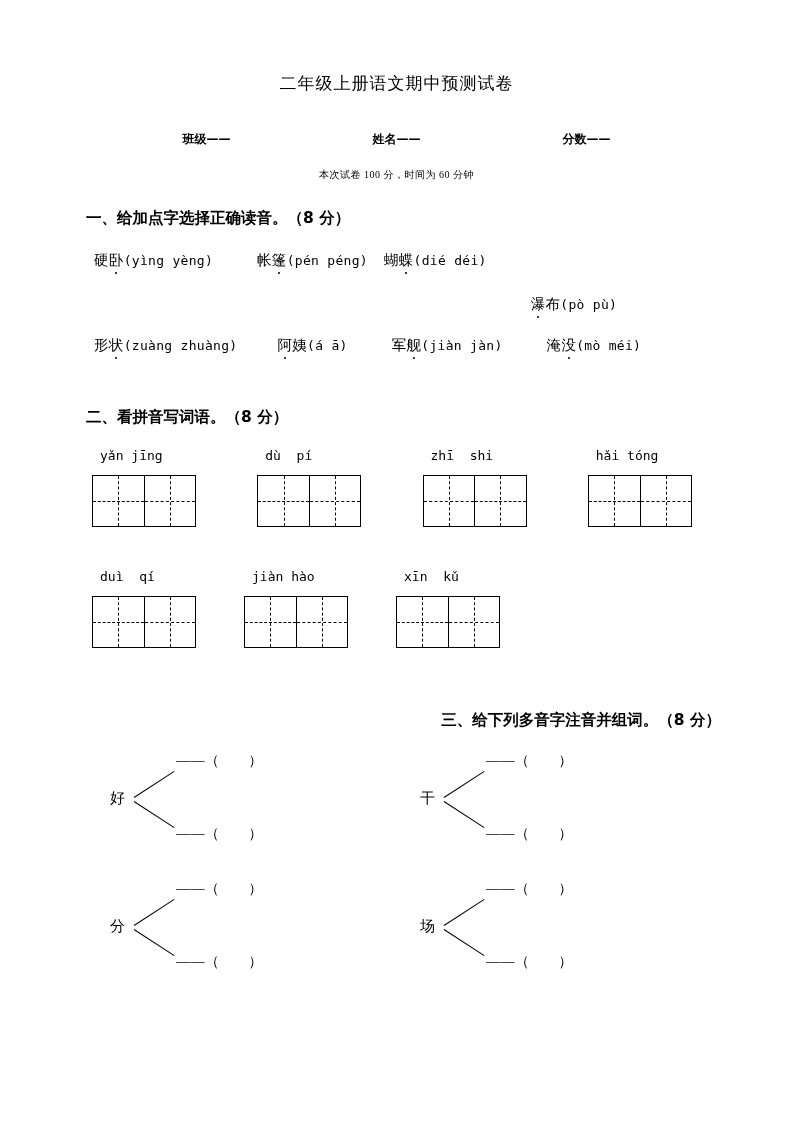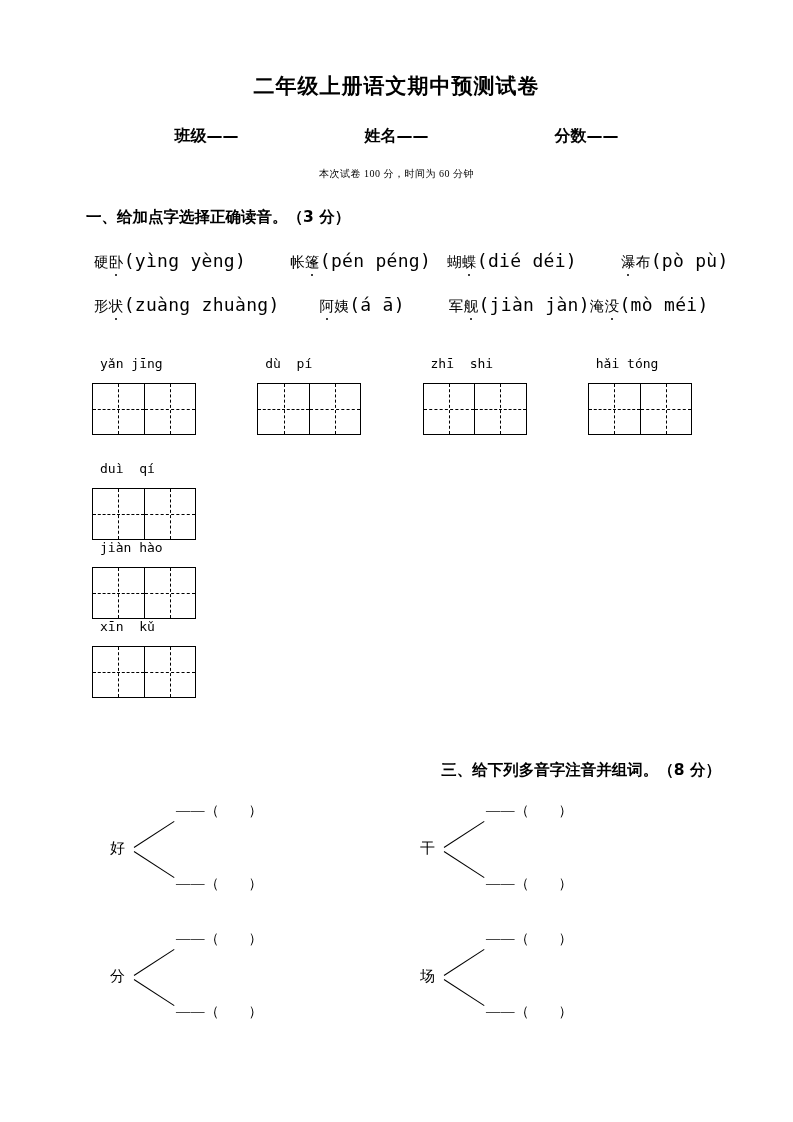--- a/index.html
+++ b/index.html
@@ -18,34 +18,34 @@
   .page {
     width: 793px;
     height: 1122px;
     position: relative;
     box-sizing: border-box;
     padding: 0 72px;
   }
   .doc-title {
     text-align: center;
     font-family: "DejaVu Sans", "Liberation Sans", sans-serif;
-    font-weight: bold;
-    font-size: 21px;
+    font-weight: normal;
+    font-size: 17px;
     letter-spacing: 1px;
     margin-top: 72px;
     margin-bottom: 0;
   }
   .info-row {
     display: flex;
     justify-content: center;
     align-items: flex-end;
-    margin-top: 26px;
+    margin-top: 36px;
     font-family: "DejaVu Sans", "Liberation Sans", sans-serif;
     font-weight: bold;
-    font-size: 16px;
+    font-size: 12px;
   }
   .info-row .cell {
     width: 190px;
     text-align: center;
   }
   .subtitle {
     text-align: center;
     font-size: 10px;
     margin-top: 20px;
     letter-spacing: 0.5px;
@@ -82,21 +82,21 @@
     left: 50%;
     bottom: -4px;
     width: 2px;
     height: 2px;
     margin-left: -1px;
     background: #000;
     border-radius: 50%;
   }
   .mono {
     font-family: "DejaVu Sans Mono", "Liberation Mono", monospace;
-    font-size: 18px;
+    font-size: 13px;
   }
   
   .grid-row {
     display: flex;
     padding-left: 20px;
     margin-top: 18px;
   }
   .grid-cell-block {
     width: 152px;
   }
@@ -192,37 +192,38 @@
   <h1 class="doc-title">二年级上册语文期中预测试卷</h1>
 
   <div class="info-row">
     <div class="cell">班级——</div>
     <div class="cell">姓名——</div>
     <div class="cell">分数——</div>
   </div>
 
   <div class="subtitle">本次试卷 100 分，时间为 60 分钟</div>
 
-  <div class="section-head">一、给加点字选择正确读音。（3 分）</div>
+  <div class="section-head">一、给加点字选择正确读音。（8 分）</div>
 
   <div class="pinyin-line" id="s1l1">
       <span class="item"><span class="hz">硬</span><span class="hz dotmark">卧</span><span class="mono">(yìng  yèng)</span></span>
       <span class="item" style="margin-left: 44px;"><span class="hz">帐</span><span class="hz dotmark">篷</span><span class="mono">(pén péng)</span></span>
       <span class="item" style="margin-left: 16px;"><span class="hz">蝴</span><span class="hz dotmark">蝶</span><span class="mono">(dié  déi)</span></span>
-      <span class="item" style="margin-left: 44px;"><span class="hz dotmark">瀑</span><span class="hz">布</span><span class="mono">(pò  pù)</span></span>
+      <span class="item" style="margin-left: 44px; margin-top: 44px;"><span class="hz dotmark">瀑</span><span class="hz">布</span><span class="mono">(pò  pù)</span></span>
     </div>
   <div class="pinyin-line" id="s1l2">
       <span class="item"><span class="hz">形</span><span class="hz dotmark">状</span><span class="mono">(zuàng zhuàng)</span></span>
       <span class="item" style="margin-left: 40px;"><span class="hz dotmark">阿</span><span class="hz">姨</span><span class="mono">(á ā)</span></span>
       <span class="item" style="margin-left: 44px;"><span class="hz">军</span><span class="hz dotmark">舰</span><span class="mono">(jiàn  jàn)</span></span>
-      <span class="item" style=""><span class="hz">淹</span><span class="hz dotmark">没</span><span class="mono">(mò  méi)</span></span>
-    </div>
-
-
-  <div class="grid-row" style="margin-top:40px;gap:32px;" id="s2r1">
+      <span class="item" style="margin-left: 44px;"><span class="hz">淹</span><span class="hz dotmark">没</span><span class="mono">(mò  méi)</span></span>
+    </div>
+
+  <div class="section-head" style="margin-top:52px;">二、看拼音写词语。（8 分）</div>
+
+  <div class="grid-row" style="margin-top:20px;gap:32px;" id="s2r1">
       <div class="grid-cell-block">
         <div class="grid-label">yǎn jīng</div>
         <div class="tzg">
           <div class="half"></div>
           <div class="half"></div>
         </div>
       </div>
       <div class="grid-cell-block">
         <div class="grid-label">dù  pí</div>
         <div class="tzg">
@@ -238,21 +239,21 @@
         </div>
       </div>
       <div class="grid-cell-block">
         <div class="grid-label">hǎi tóng</div>
         <div class="tzg">
           <div class="half"></div>
           <div class="half"></div>
         </div>
       </div>
     </div>
-  <div class="grid-row" style="margin-top:26px;flex-direction:column;" id="s2r2">
+  <div class="grid-row" style="margin-top:42px;" id="s2r2">
       <div class="grid-cell-block">
         <div class="grid-label">duì  qí</div>
         <div class="tzg">
           <div class="half"></div>
           <div class="half"></div>
         </div>
       </div>
       <div class="grid-cell-block">
         <div class="grid-label">jiàn hào</div>
         <div class="tzg">

